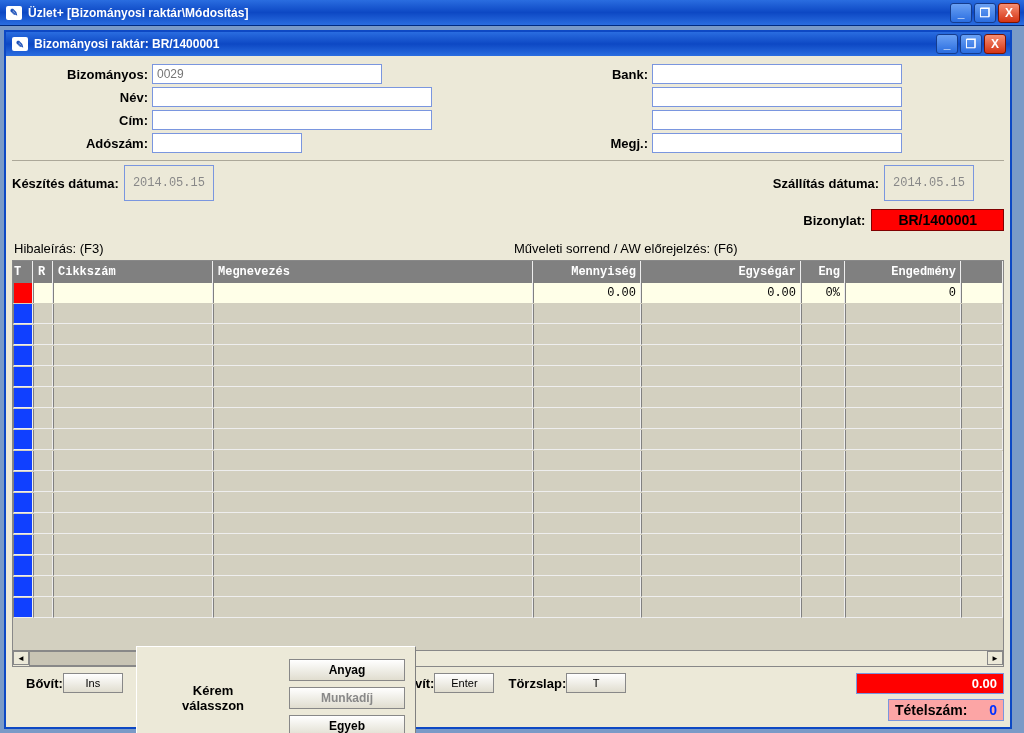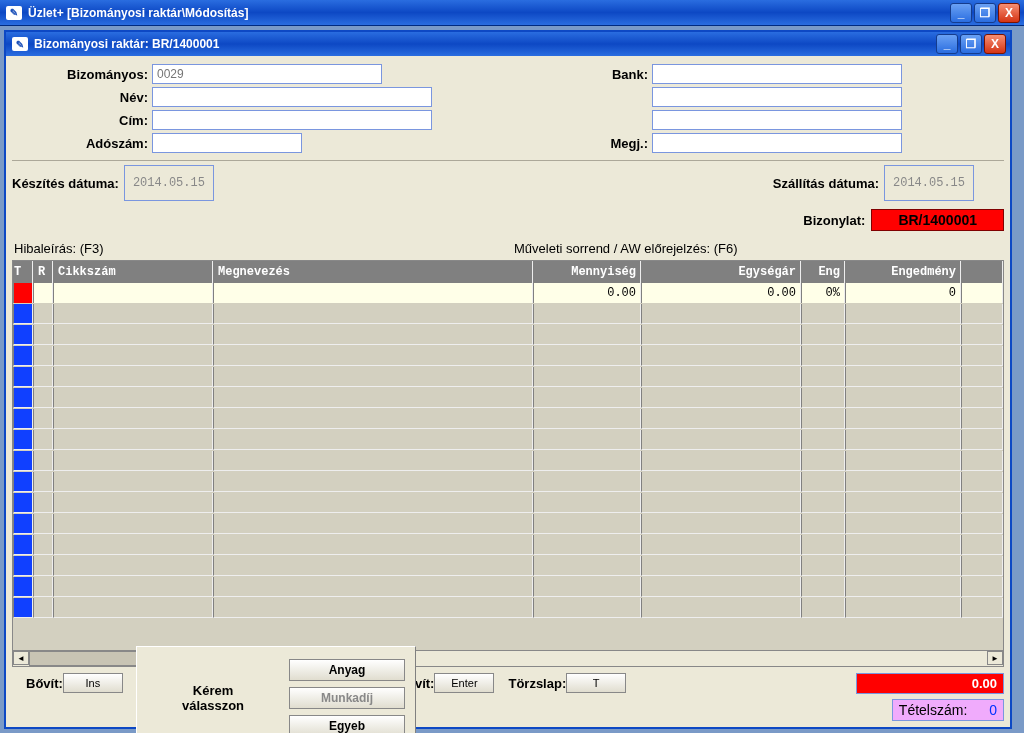--- a/index.html
+++ b/index.html
@@ -93,21 +93,21 @@
 .sb-btn { width:16px; height:14px; border:1px solid #888; background:#ece9d8; font-size:8px; display:flex; align-items:center; justify-content:center;}
 .sb-track { flex:1; display:flex;}
 .sb-thumb { width:300px; background:#c8c4b4; border:1px solid #888;}
 
 
 .footer-bar { display:flex; align-items:center; height:28px; margin-top:2px; font-size:13px;}
 .footer-bar label { font-weight:bold; padding-left:14px;}
 .fbtn { width:60px; height:20px; font-size:11px; background:linear-gradient(#fff,#e0ddcf); border:1px solid #888; cursor:pointer;}
 .tot { margin-left:auto; width:148px; text-align:right; padding:2px 6px; font-weight:bold; color:#fff; background:#ff0000; border:1px solid #7a96df;}
 .count-bar { display:flex; justify-content:flex-end; margin-top:2px;}
-.count-bar .cb { border:1px solid #7a96df; background:#f0abfc; padding:2px 6px; font-weight:normal; font-size:14px;}
+.count-bar .cb { border:1px solid #7a96df; background:#fca5a5; padding:2px 6px; font-weight:bold; font-size:14px;}
 .count-bar .cb .n { color:#0030ff; padding-left:18px;}
 
 
 .popup {
   position:absolute; left:130px; top:590px; width:280px; height:104px;
   background:#ece9d8; border:1px solid #808080; border-top-color:#fff; border-left-color:#fff;
   display:flex;
 }
 .popup .msg { flex:1; display:flex; align-items:center; justify-content:center; text-align:center; font-weight:bold; font-size:13px; padding:4px;}
 .popup .btns { width:126px; display:flex; flex-direction:column; justify-content:center; gap:6px; padding:6px 10px 6px 0;}

